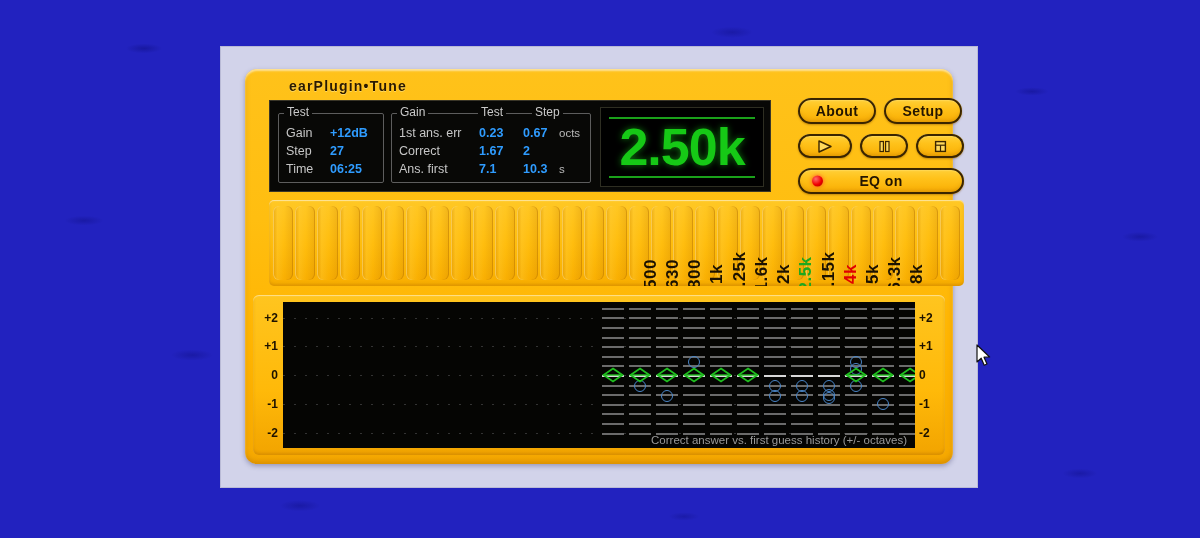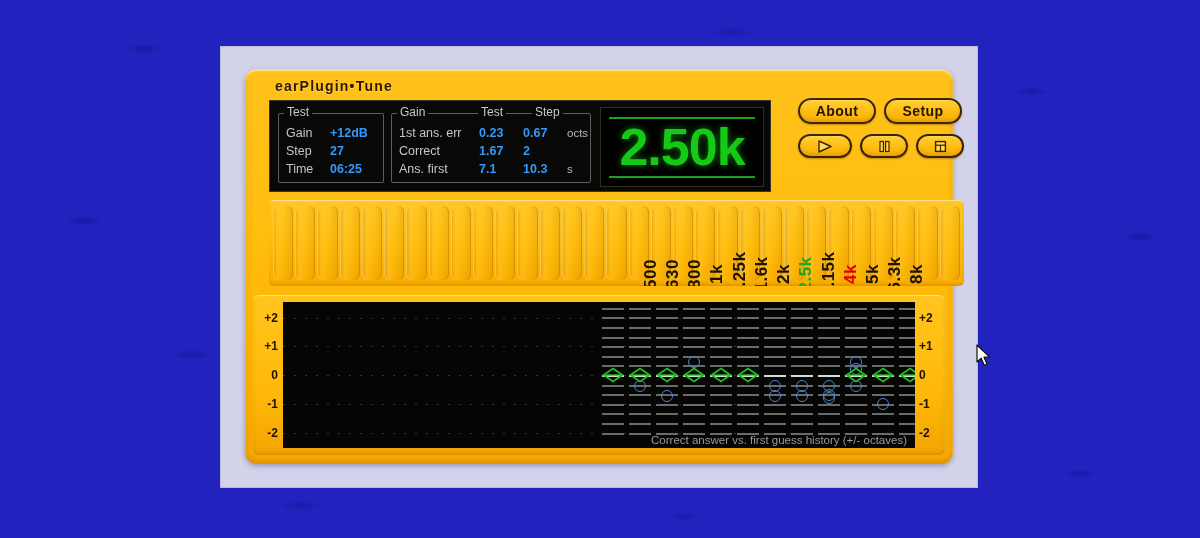--- a/index.html
+++ b/index.html
@@ -41,21 +41,21 @@
     border-radius:12px;
     background:linear-gradient(180deg,#ffc21a 0%,#ffbe10 38%,#ffb400 72%,#f5a800 100%);
     box-shadow:
       inset 0 2px 2px rgba(255,255,255,.55),
       inset 0 -3px 5px rgba(170,100,0,.35),
       0 2px 5px rgba(40,40,90,.35);
   }
 
   
   #panel-title{
-    position:absolute;left:30px;top:9px;
+    position:absolute;left:44px;top:9px;
     font-size:14px;font-weight:bold;color:#2b1a00;
     letter-spacing:1.2px;
     text-shadow:0 1px 0 rgba(255,230,140,.6);
   }
 
   
   #lcd-top{
     position:absolute;left:24px;top:31px;width:500px;height:90px;
     background:#080806;border:1px solid #3a3628;
   }
@@ -77,21 +77,21 @@
   .val{color:#2f9cff;font-size:12.5px;font-weight:bold;}
   .unit{color:#b9b9b9;font-size:11.5px;}
 
   #fs-test .row{left:7px;}
   #fs-test .lbl{position:absolute;left:0;}
   #fs-test .val{position:absolute;left:44px;}
   #fs-score .row{left:7px;}
   #fs-score .lbl{position:absolute;left:0;width:78px;}
   #fs-score .vA{position:absolute;left:80px;}
   #fs-score .vB{position:absolute;left:124px;}
-  #fs-score .vU{position:absolute;left:168px;text-align:right;}
+  #fs-score .vU{position:absolute;left:160px;text-align:right;}
 
   
   #readout-box{
     position:absolute;left:330px;top:6px;width:162px;height:78px;
     background:#000;border:1px solid #2e2e22;
   }
   #readout-line-top{position:absolute;left:8px;right:8px;top:9px;height:2px;background:#1aa11a;}
   #readout-line-bot{position:absolute;left:8px;right:8px;bottom:8px;height:2px;background:#1aa11a;}
   #readout-value{
     position:absolute;left:0;right:0;top:6px;height:66px;
@@ -263,20 +263,24 @@
       </svg>
     </div>
     <div class="btn" id="btn-stop">
       <svg class="glyph" width="13" height="13" viewBox="0 0 13 13">
         <rect x="1.6" y="1.6" width="9.8" height="9.8" fill="#ffd95c" stroke="#3a2500" stroke-width="1.4"></rect>
         <line x1="1.6" y1="5.2" x2="11.4" y2="5.2" stroke="#3a2500" stroke-width="1.2"></line>
         <line x1="6.5" y1="5.2" x2="6.5" y2="11.4" stroke="#3a2500" stroke-width="1.2"></line>
       </svg>
     </div>
 
+    <div class="btn" id="btn-eq">
+      <span id="eq-led"></span>
+      <span>EQ on</span>
+    </div>
 
     <div id="slider-strip">
       <div id="slots">
           <div class="slot"></div>
           <div class="slot"></div>
           <div class="slot"></div>
           <div class="slot"></div>
           <div class="slot"></div>
           <div class="slot"></div>
           <div class="slot"></div>

